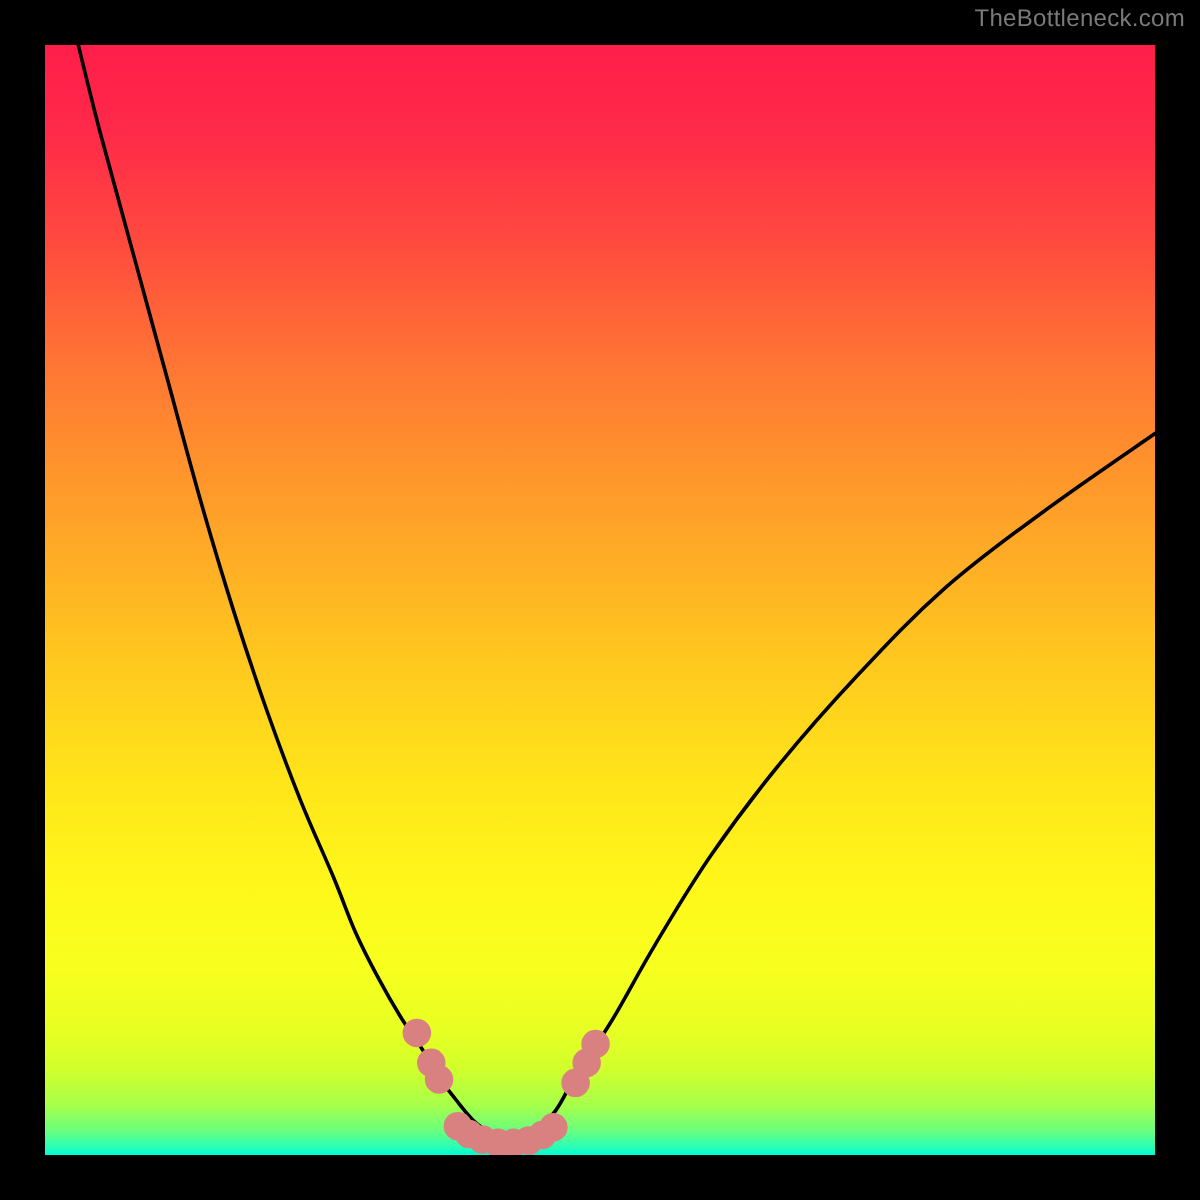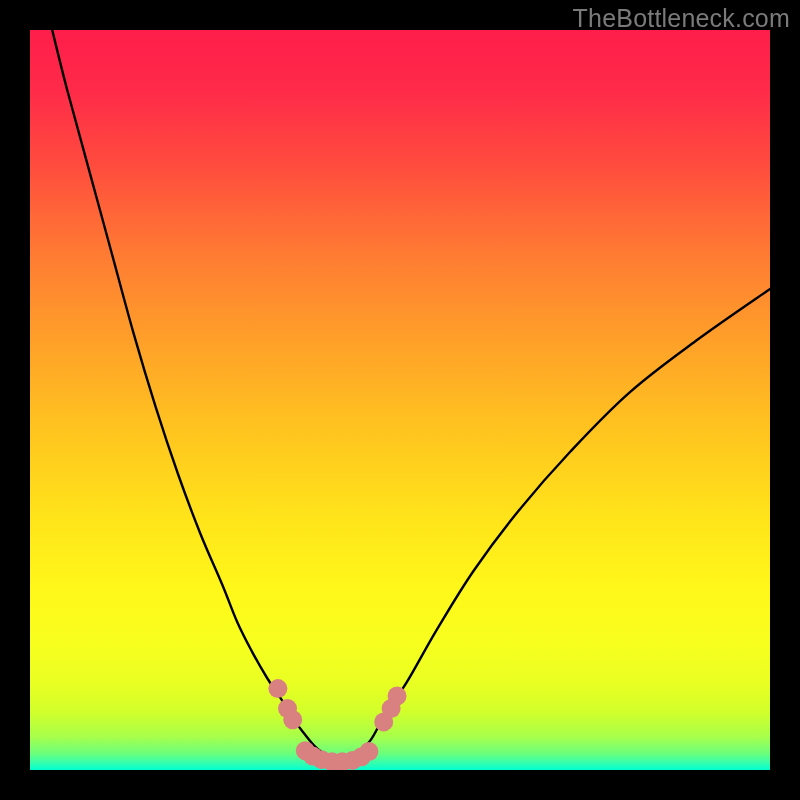--- a/index.html
+++ b/index.html
@@ -29,21 +29,21 @@
   }
   .gradient {
     position: absolute;
     inset: 0;
   }
   .watermark {
     position: absolute;
     top: 4px;
     right: 10px;
     color: #7a7a7a;
-    font-size: 25px;
+    font-size: 16px;
     font-weight: 500;
     letter-spacing: 0.2px;
   }
   svg.curves {
     position: absolute;
     inset: 0;
     width: 100%;
     height: 100%;
   }
 </style>

